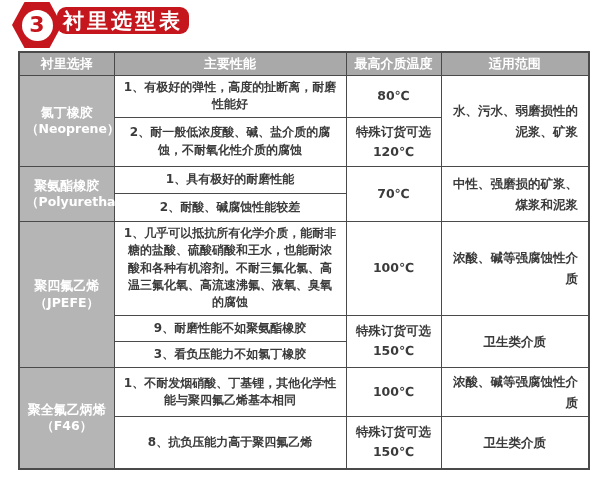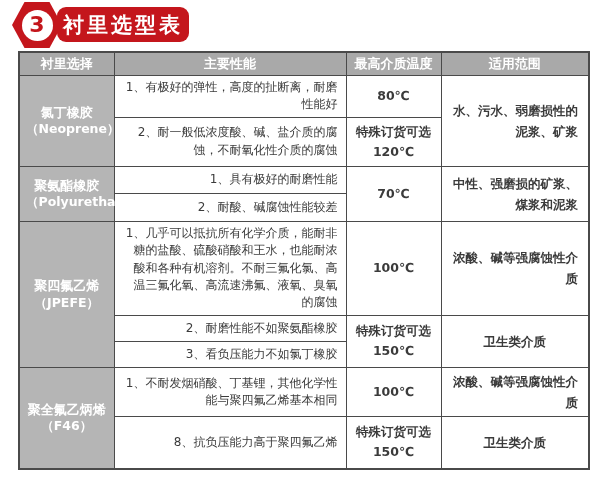--- a/index.html
+++ b/index.html
@@ -14,21 +14,21 @@
     background:var(--red);
     clip-path:polygon(25% 0,75% 0,100% 50%,75% 100%,25% 100%,0 50%);
     display:flex;align-items:center;justify-content:center;
   }
   .hex-circle{
     width:31px;height:31px;background:#ffffff;border-radius:50%;
     display:flex;align-items:center;justify-content:center;
     color:var(--red);font-size:22px;font-weight:bold;line-height:1;
   }
   .pill{
-    position:absolute;left:57px;top:7px;width:132px;height:35px;
+    position:absolute;left:57px;top:7px;width:132px;height:27px;
     background:var(--red);border-radius:9px;
     color:#ffffff;font-size:21px;font-weight:bold;letter-spacing:3px;
     display:flex;align-items:center;justify-content:center;
   }
   
   table.sel{
     position:absolute;left:18px;top:51px;width:570px;
     border-collapse:collapse;table-layout:fixed;
     border:2px solid #4a4a4a;
   }
@@ -36,22 +36,22 @@
   th.colhdr{
     background:#a9a9a9;color:#ffffff;font-size:13px;font-weight:bold;
     text-align:center;padding:2px;
   }
   td.lining{
     background:#b5b5b5;color:#ffffff;font-weight:bold;font-size:13px;
     text-align:center;line-height:1.35;padding:6px;
   }
   td.lining .en{font-size:12.5px;}
   td.perf{
-    font-size:12px;color:#3b3b3b;font-weight:normal;
-    text-align:right;padding:3px 8px;line-height:1.45;
+    font-size:12px;color:#3b3b3b;font-weight:bold;
+    text-align:center;padding:3px 8px;line-height:1.45;
   }
   td.temp{
     font-size:12.5px;color:#3b3b3b;font-weight:bold;
     text-align:center;padding:2px 6px;line-height:1.6;margin-top:24px;
   }
   td.scope{
     font-size:12.5px;color:#3b3b3b;font-weight:bold;
     text-align:right;padding:3px 10px;line-height:1.7;
   }
   td.scope.center{text-align:center;margin-left:48px;}
@@ -115,21 +115,21 @@
   <tr style="height:83px">
     <td class="lining" rowspan="3">
       <div>聚四氟乙烯</div>
       <div class="en">（JPEFE）</div>
     </td>
     <td class="perf">1、几乎可以抵抗所有化学介质，能耐非糖的盐酸、硫酸硝酸和王水，也能耐浓酸和各种有机溶剂。不耐三氟化氯、高温三氟化氧、高流速沸氟、液氧、臭氧的腐蚀</td>
     <td class="temp">100℃</td>
     <td class="scope">浓酸、碱等强腐蚀性介质</td>
   </tr>
   <tr style="height:26px">
-    <td class="perf">2、耐磨性能不如聚氨酯橡胶</td>
+    <td class="perf">9、耐磨性能不如聚氨酯橡胶</td>
     <td class="temp" rowspan="2">特殊订货可选150℃</td>
     <td class="scope center" rowspan="2">卫生类介质</td>
   </tr>
   <tr style="height:26px">
     <td class="perf">3、看负压能力不如氯丁橡胶</td>
   </tr>
 
   <tr style="height:44px">
     <td class="lining" rowspan="2">
       <div>聚全氟乙炳烯</div>

